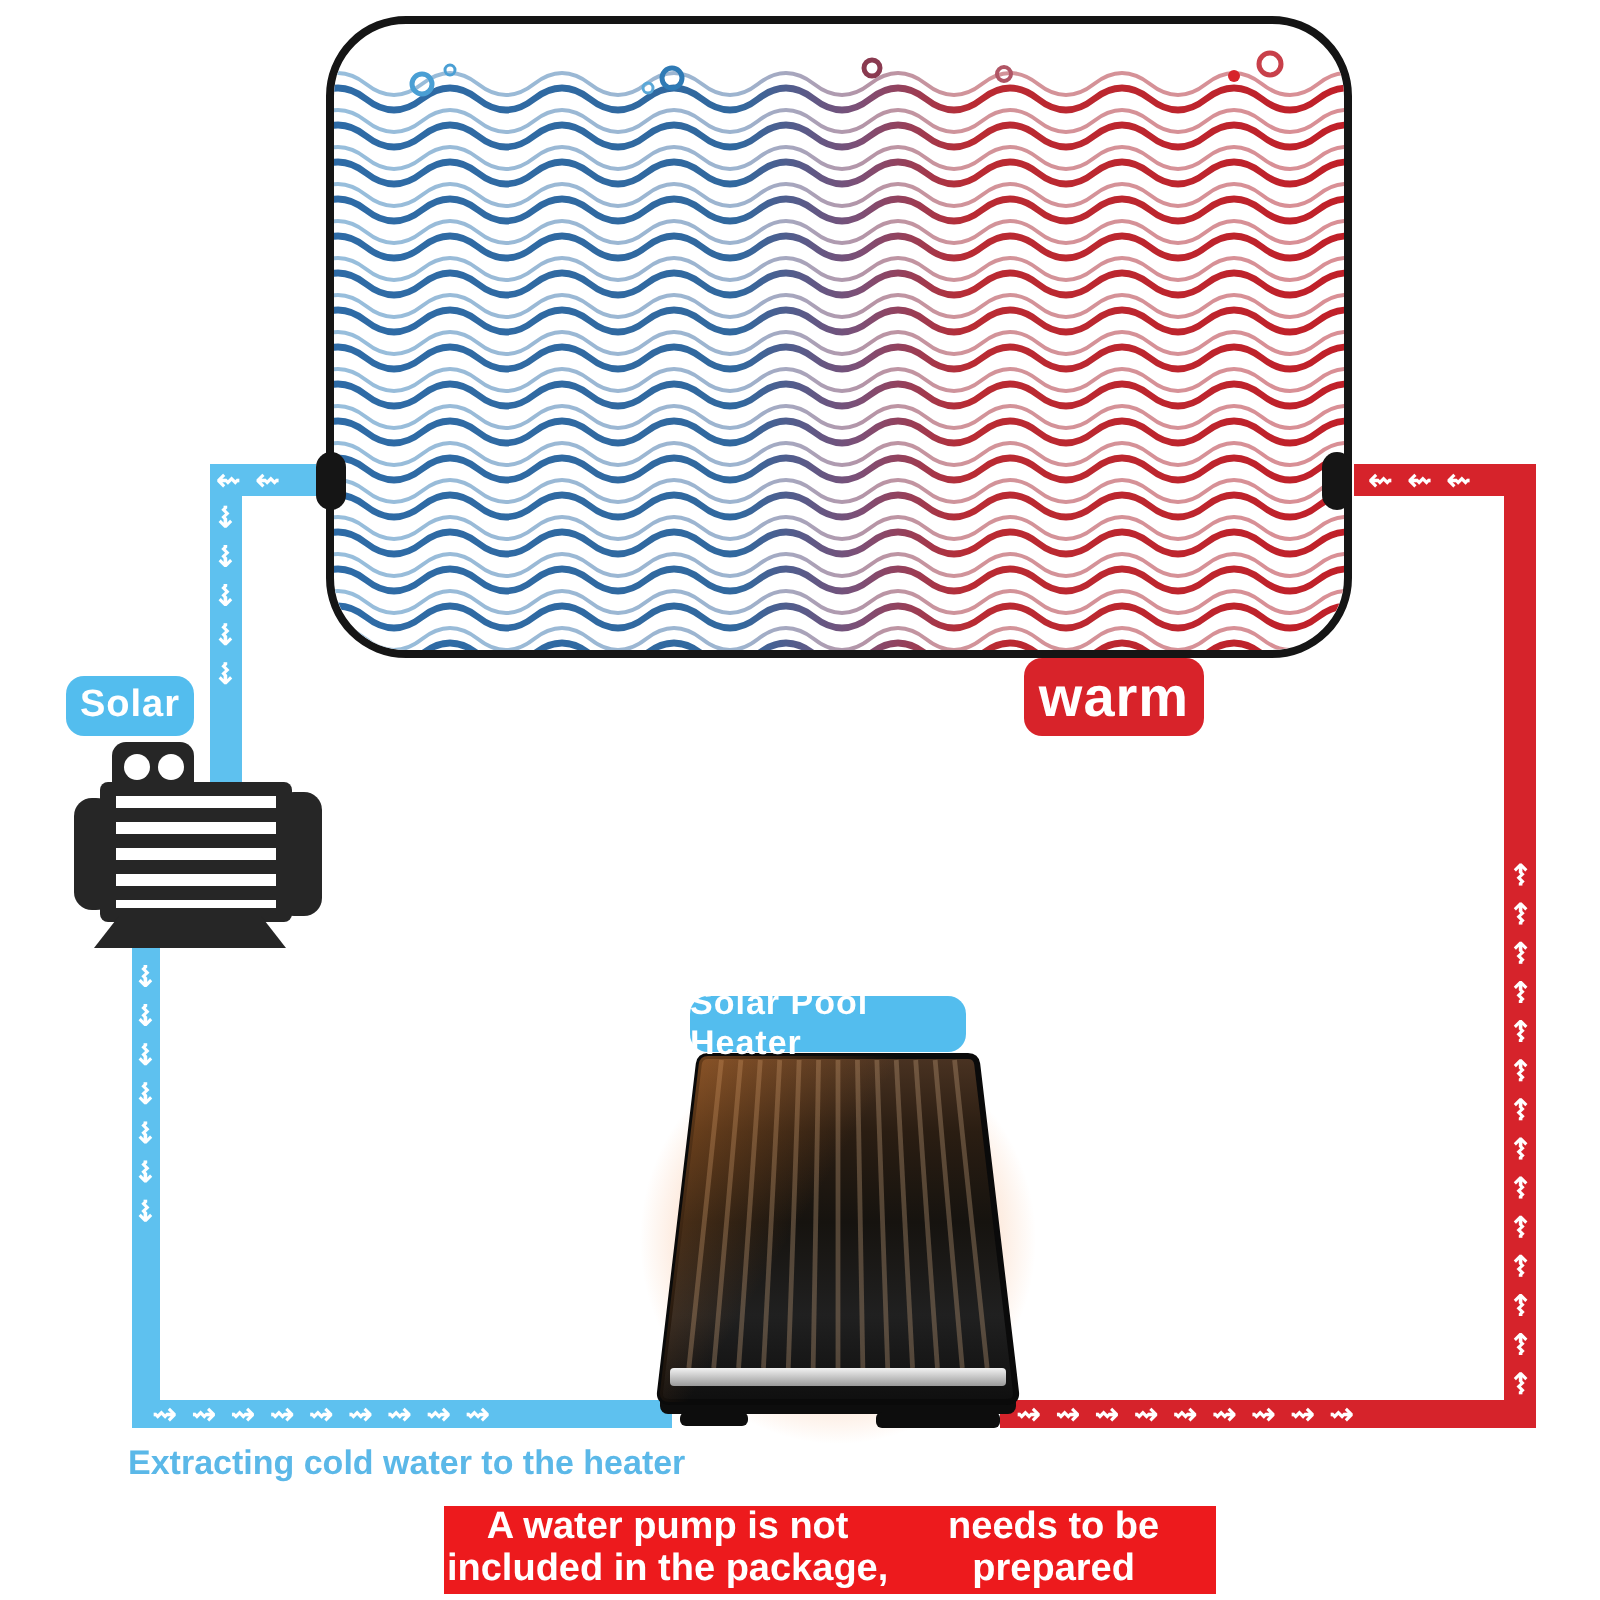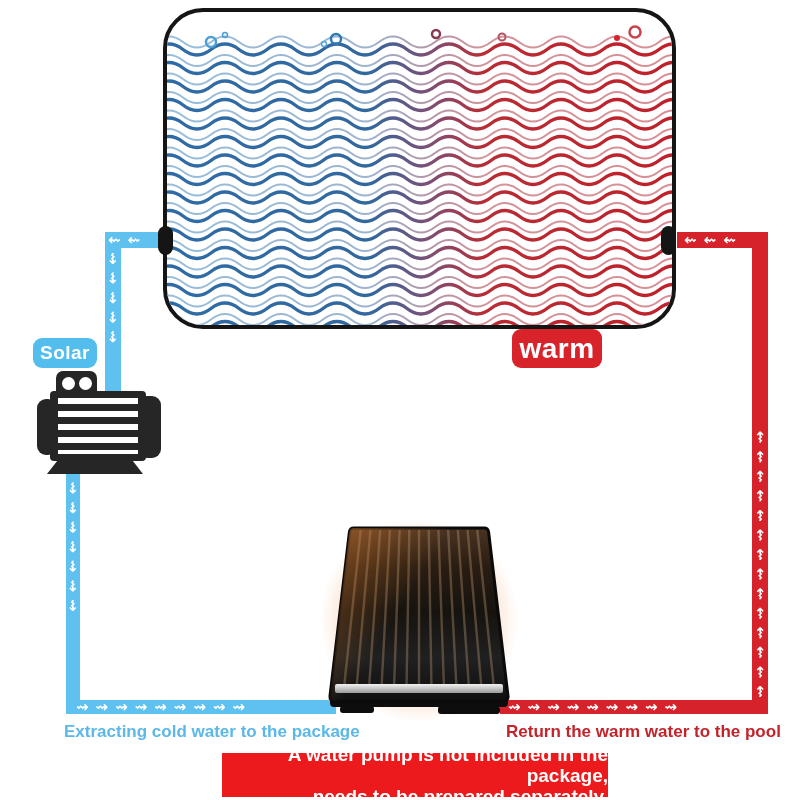--- a/index.html
+++ b/index.html
@@ -48,22 +48,22 @@
   .heater-glow{left:320px;top:518px;width:198px;height:204px;border-radius:50%;
      background:radial-gradient(closest-side,rgba(240,130,60,.9) 0%,rgba(246,168,115,.55) 55%,rgba(255,205,165,0) 100%);}
 
   
   .caption{font-weight:bold;font-size:17px;white-space:nowrap;}
   .caption-cold{left:64px;top:722px;color:var(--caption_blue);}
   .caption-warm{left:506px;top:722px;color:var(--caption_red);}
 
   
   .notice{left:222px;top:753px;width:386px;height:44px;background:var(--notice_red);
-          color:#fff;font-weight:bold;font-size:19px;text-align:right;line-height:21px;
-          display:flex;flex-direction:column;justify-content:center;}
+          color:#fff;font-weight:bold;font-size:19px;text-align:center;line-height:21px;
+          display:flex;flex-direction:row;justify-content:center;}
 </style>
 </head>
 <body>
 
 <div class="stage">
 
   <div class="abs pool">
     <svg width="505" height="313" viewBox="0 0 505 313">
       <defs>
         <linearGradient id="gradDark" gradientUnits="userSpaceOnUse" x1="0" y1="0" x2="505" y2="0">
@@ -200,22 +200,22 @@
         <line x1="108.71428571428571" y1="6" x2="111.42857142857143" y2="160"></line>
         <line x1="118.42857142857142" y1="6" x2="123.85714285714286" y2="160"></line>
         <line x1="128.14285714285714" y1="6" x2="136.28571428571428" y2="160"></line>
         <line x1="137.85714285714283" y1="6" x2="148.71428571428572" y2="160"></line>
         <line x1="147.57142857142856" y1="6" x2="161.14285714285714" y2="160"></line>
         <line x1="157.28571428571428" y1="6" x2="173.57142857142858" y2="160"></line>
       </g>
     <path d="M34 4 L164 4 Q168 4 168.6 8 L188 172 Q188.6 177 183 177 L15 177 Q9.4 177 10 172 L29.4 8 Q30 4 34 4 Z" fill="url(#sheenGrad)"></path>
     <rect x="15" y="160" width="168" height="9" rx="2" fill="url(#silverGrad)"></rect>
   </svg>
-
-  <div class="abs caption caption-cold">Extracting cold water to the package</div>
-  <div class="abs caption caption-warm">Return the warm water to the pool</div>
+  <div class="abs tag tag-heater">Solar Pool Heater</div>
+
+  <div class="abs caption caption-cold">Extracting cold water to the heater</div>
 
   <div class="abs notice">
     <div>A water pump is not included in the package,</div>
     <div>needs to be prepared separately.</div>
   </div>
 
 </div>
 
 </body></html>

